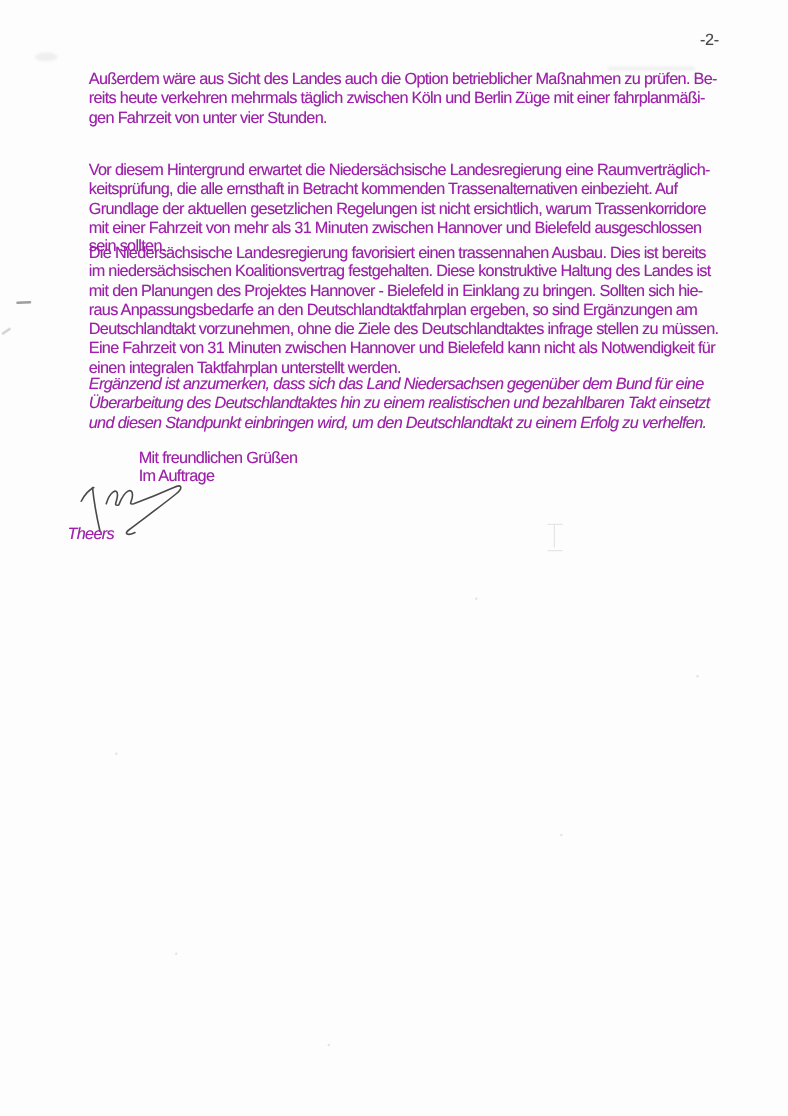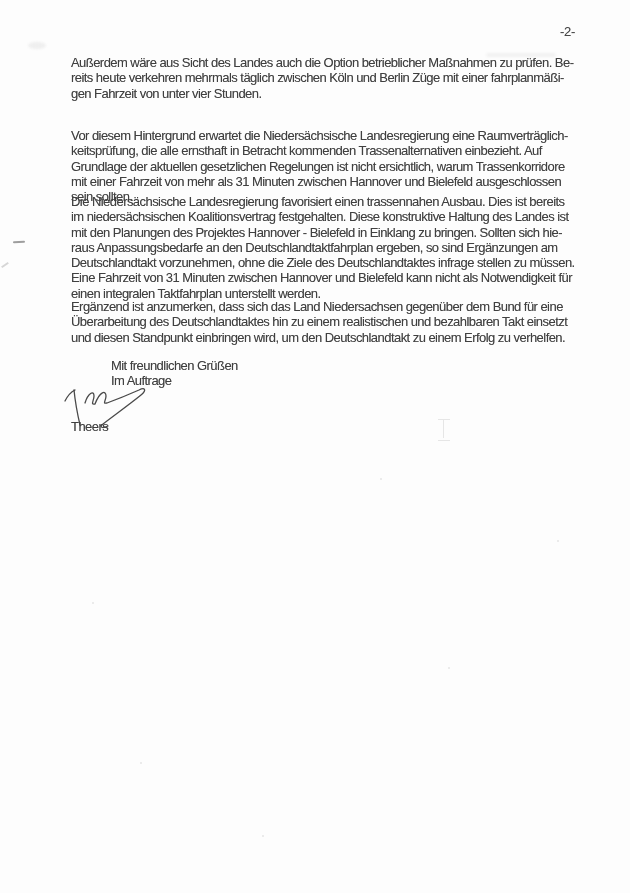--- a/index.html
+++ b/index.html
@@ -15,38 +15,38 @@
     overflow: hidden;
     font-family: "Liberation Sans", "DejaVu Sans", sans-serif;
     color: #3e3e3e;
   }
   .txt {
     position: absolute;
     font-size: 13px;
     line-height: 15.3px;
     letter-spacing: -0.55px;
     white-space: pre;
-    color: #404040;
+    color: #a21caf;
     text-shadow: 0 0 0.6px rgba(80,80,80,0.45);
   }
   .page-number {
     position: absolute;
     left: 560px;
     top: 24px;
     font-size: 13px;
     letter-spacing: -0.3px;
     color: #474747;
     text-shadow: 0 0 0.6px rgba(80,80,80,0.45);
   }
   .p1 { left: 71px; top: 55px; }
   .p2 { left: 71px; top: 113px; margin-top: 15px; }
   .p3 { left: 71px; top: 194px; }
-  .p4 { left: 71px; top: 299px; }
+  .p4 { left: 71px; top: 299px; font-style: italic; }
   .closing { left: 71px; top: 358px; margin-left: 40px; }
-  .signer-name { left: 71px; top: 419px; }
+  .signer-name { left: 54px; top: 419px; font-style: italic; }
   .signature {
     position: absolute;
     left: 60px;
     top: 384px;
     width: 105px;
     height: 48px;
   }
   
   .artifact { position: absolute; }
   .artifact-dash {

